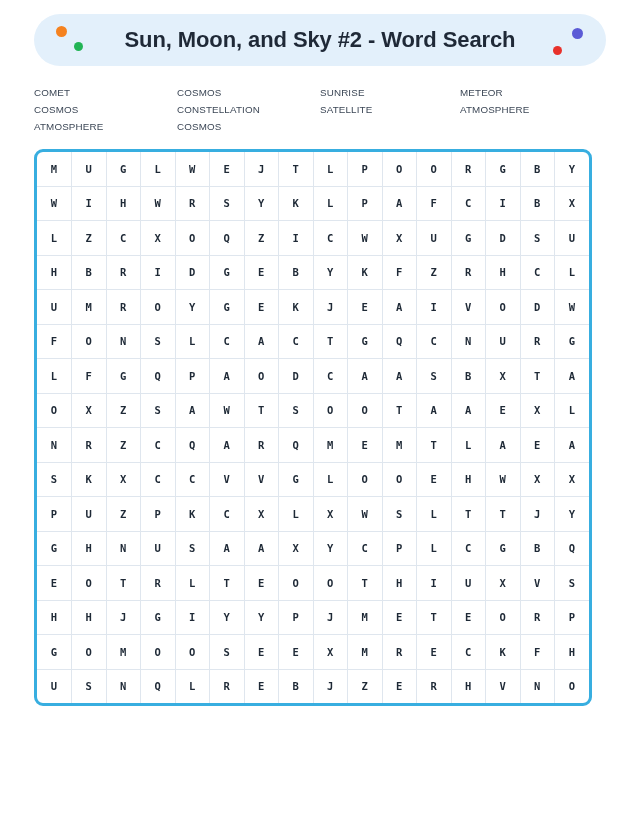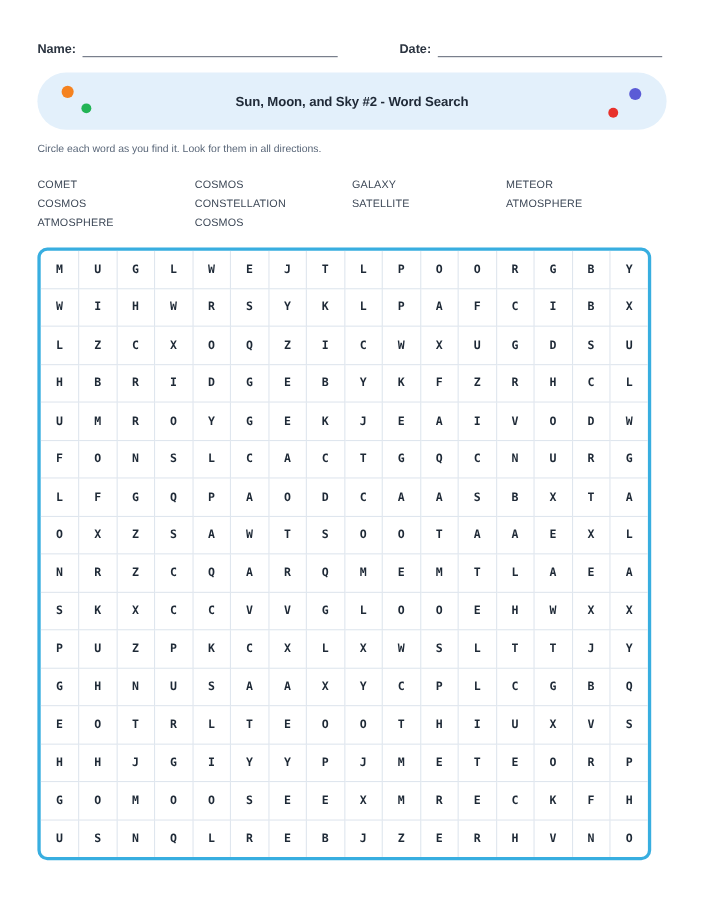--- a/index.html
+++ b/index.html
@@ -50,21 +50,21 @@
     margin-top: 14px;
     height: 52px;
     background: #e3f0fb;
     border-radius: 26px;
     position: relative;
     display: flex;
     align-items: center;
     justify-content: center;
   }
   .banner-title {
-    font-size: 12px;
+    font-size: 22px;
     font-weight: bold;
     color: #1f2937;
     letter-spacing: -0.1px;
     text-align: center;
   }
   .dot {
     position: absolute;
     border-radius: 50%;
   }
   .dot-orange { width: 11px; height: 11px; background: #f5821f; left: 22px; top: 12px; }
@@ -121,42 +121,34 @@
   table.grid tr:first-child td { border-top: none; }
   table.grid tr:last-child td { border-bottom: none; }
   table.grid td:first-child { border-left: none; }
   table.grid td:last-child { border-right: none; }
 </style>
 </head>
 <body>
 
 <div class="page">
 
-  <div class="namedate">
-    <div class="nd-label">Name:</div>
-    <div class="nd-line nd-name-line"></div>
-    <div class="nd-gap"></div>
-    <div class="nd-label">Date:</div>
-    <div class="nd-line nd-date-line"></div>
-  </div>
 
   <div class="banner">
     <span class="dot dot-orange"></span>
     <span class="dot dot-green"></span>
     <span class="dot dot-purple"></span>
     <span class="dot dot-red"></span>
     <div class="banner-title">Sun, Moon, and Sky #2 - Word Search</div>
   </div>
 
-  <div class="instructions">Circle each word as you find it. Look for them in all directions.</div>
 
   <div class="wordlist">
     <span>COMET</span>
     <span>COSMOS</span>
-    <span>GALAXY</span>
+    <span>SUNRISE</span>
     <span>METEOR</span>
     <span>COSMOS</span>
     <span>CONSTELLATION</span>
     <span>SATELLITE</span>
     <span>ATMOSPHERE</span>
     <span>ATMOSPHERE</span>
     <span>COSMOS</span>
   </div>
 
   <div class="grid-wrap">

